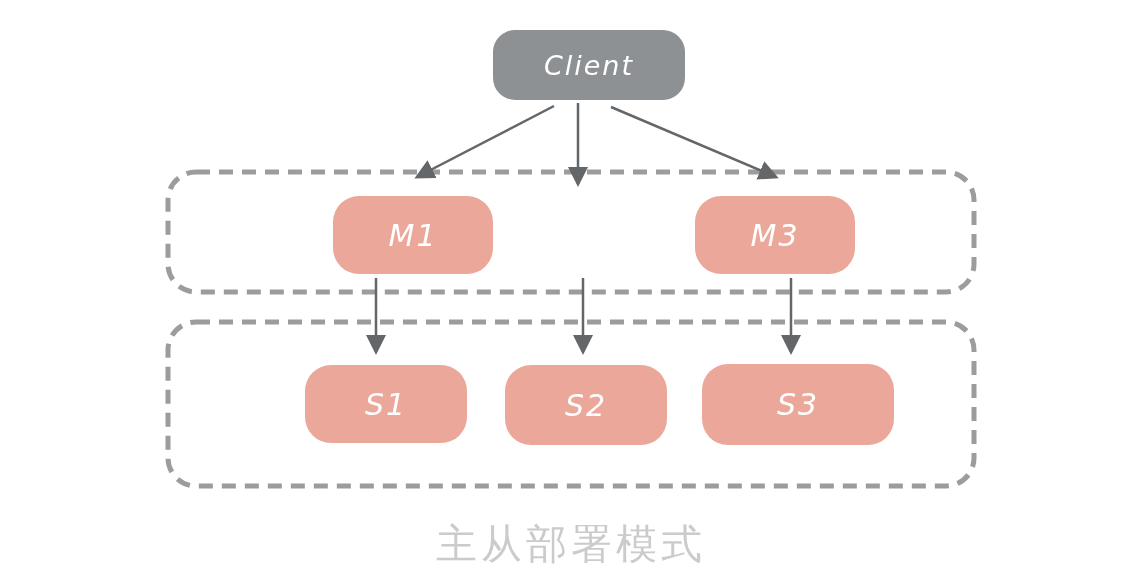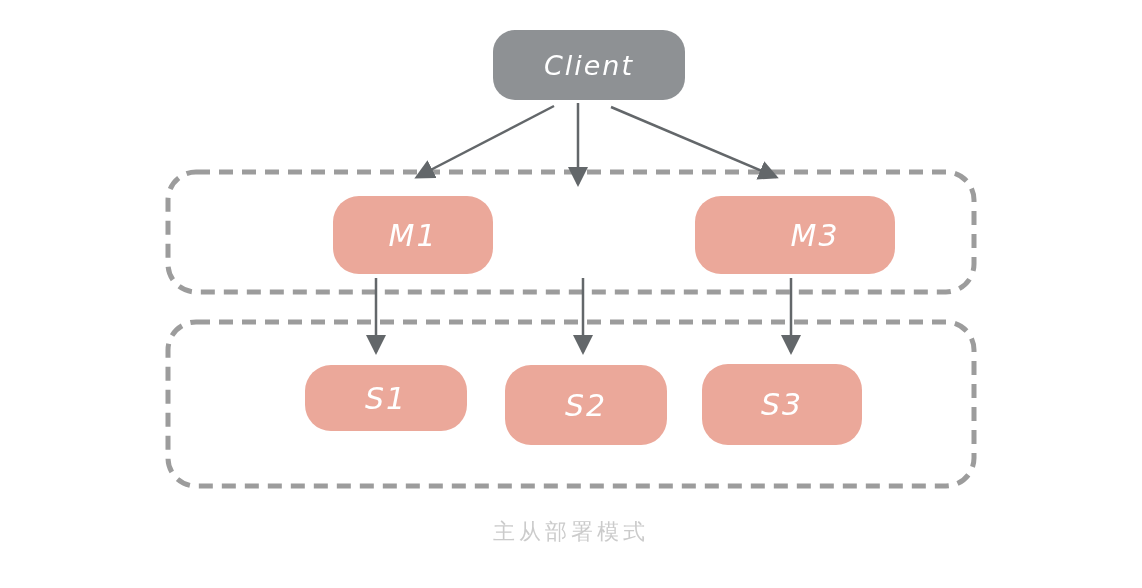--- a/index.html
+++ b/index.html
@@ -31,24 +31,24 @@
     font-size: 27px;
     font-style: italic;
   }
   .pink {
     background: var(--node-fill, #eba89a);
     font-size: 30px;
     font-style: italic;
   }
   #node-m1 { left: 297px; top: 196px; width: 160px; height: 78px; margin-left: 36px; }
   #node-m2 { left: 497px; top: 196px; width: 160px; height: 78px; }
-  #node-m3 { left: 695px; top: 196px; width: 160px; height: 78px; padding-left: 40px; }
-  #node-s1 { left: 305px; top: 365px; width: 162px; height: 66px; }
+  #node-m3 { left: 695px; top: 196px; width: 160px; height: 78px; }
+  #node-s1 { left: 305px; top: 365px; width: 162px; height: 78px; }
   #node-s2 { left: 505px; top: 365px; width: 162px; height: 80px; }
-  #node-s3 { left: 702px; top: 364px; width: 160px; height: 81px; }
+  #node-s3 { left: 702px; top: 364px; width: 192px; height: 81px; }
   #overlay {
     position: absolute;
     left: 0; top: 0;
     pointer-events: none;
   }
   .dash {
     fill: none;
     stroke: var(--dash-border, #9c9c9c);
     stroke-width: 5;
     stroke-dasharray: 14 9;
@@ -57,21 +57,21 @@
     stroke: var(--arrow, #63676a);
     stroke-width: 2.5;
     fill: none;
   }
   .ah { fill: var(--arrow, #63676a); }
   .caption {
     position: absolute;
     left: 0; right: 0;
     top: 517px;
     text-align: center;
-    font-size: 22px;
+    font-size: 41px;
     letter-spacing: 4px;
     color: var(--caption-text, #cbcbcb);
   }
 </style>
 </head>
 <body>
 
 <div id="stage">
 
   <div class="node client" id="node-client">

